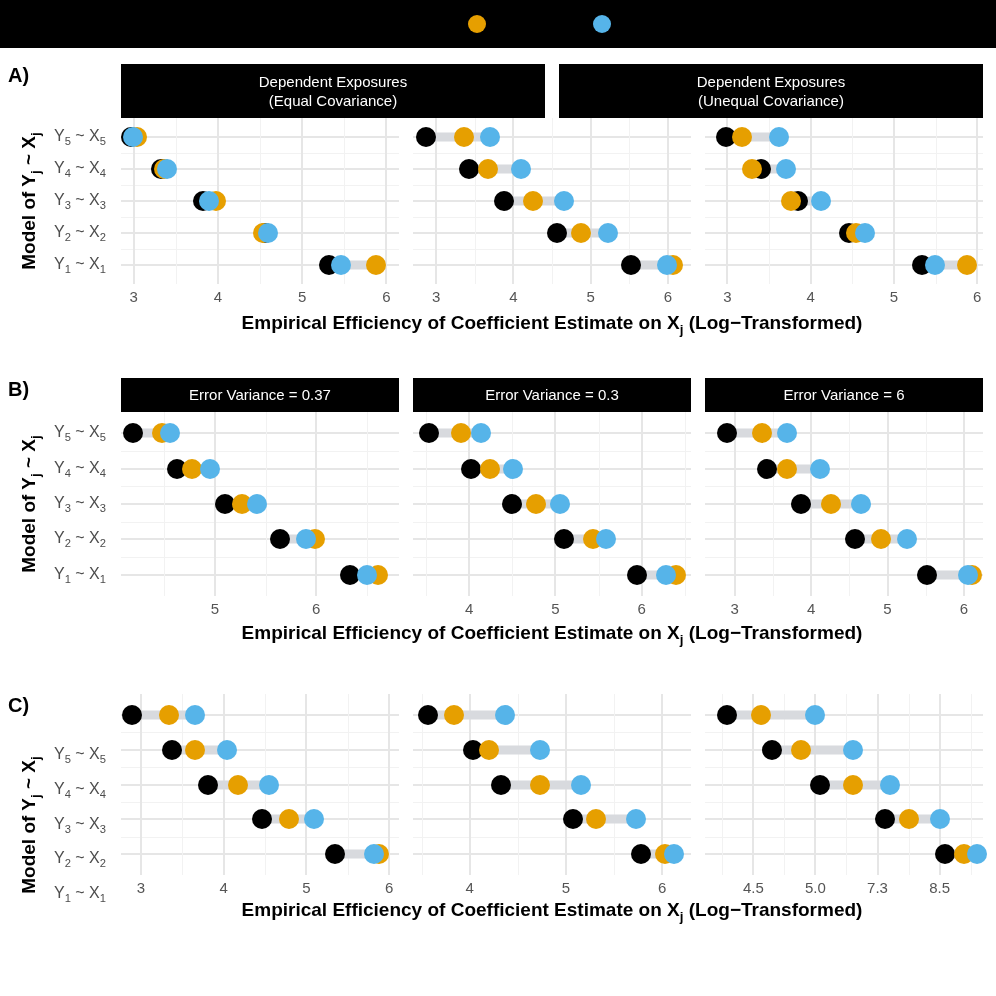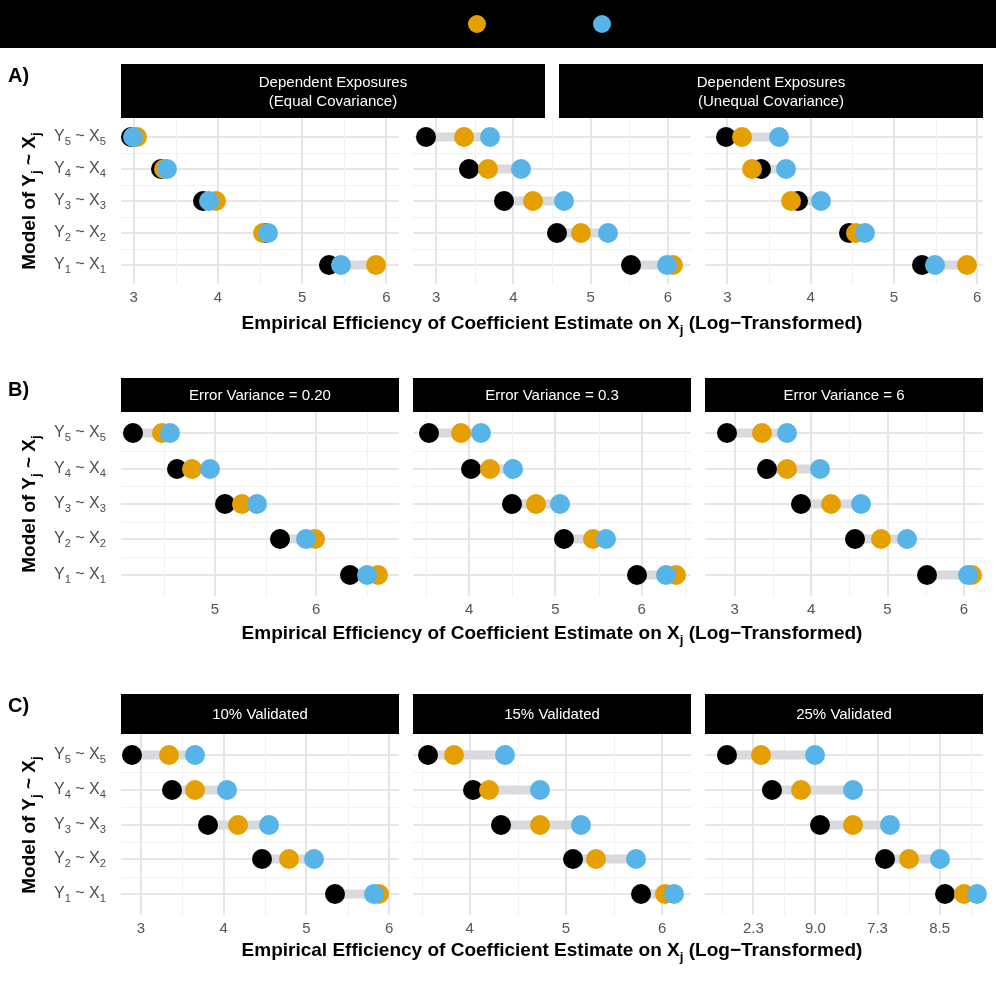--- a/index.html
+++ b/index.html
@@ -212,21 +212,21 @@
   <div class="y-title">Model of Y<sub>j</sub> ~ X<sub>j</sub></div>
   <div class="y-labels">
       <div class="y-label" style="top: 11.5%;">Y<sub>5</sub> ~ X<sub>5</sub></div>
       <div class="y-label" style="top: 30.8%;">Y<sub>4</sub> ~ X<sub>4</sub></div>
       <div class="y-label" style="top: 50%;">Y<sub>3</sub> ~ X<sub>3</sub></div>
       <div class="y-label" style="top: 69.2%;">Y<sub>2</sub> ~ X<sub>2</sub></div>
       <div class="y-label" style="top: 88.5%;">Y<sub>1</sub> ~ X<sub>1</sub></div>
     </div>
   <div class="content">
     <div class="strips">
-        <div class="strip">Error Variance = 0.20</div>
+        <div class="strip">Error Variance = 0.37</div>
         <div class="strip">Error Variance = 0.3</div>
         <div class="strip">Error Variance = 6</div>
       </div>
     <div class="plots">
         <div class="plot">
           <div class="gl-h gl-minor-h" style="top: 21.15%;"></div>
           <div class="gl-h gl-minor-h" style="top: 40.4%;"></div>
           <div class="gl-h gl-minor-h" style="top: 59.6%;"></div>
           <div class="gl-h gl-minor-h" style="top: 78.85%;"></div>
           <div class="gl-h gl-major-h" style="top: 11.5%;"></div>
@@ -362,25 +362,20 @@
   <div class="row-tag">C)</div>
   <div class="y-title">Model of Y<sub>j</sub> ~ X<sub>j</sub></div>
   <div class="y-labels">
       <div class="y-label" style="top: 11.5%;">Y<sub>5</sub> ~ X<sub>5</sub></div>
       <div class="y-label" style="top: 30.8%;">Y<sub>4</sub> ~ X<sub>4</sub></div>
       <div class="y-label" style="top: 50%;">Y<sub>3</sub> ~ X<sub>3</sub></div>
       <div class="y-label" style="top: 69.2%;">Y<sub>2</sub> ~ X<sub>2</sub></div>
       <div class="y-label" style="top: 88.5%;">Y<sub>1</sub> ~ X<sub>1</sub></div>
     </div>
   <div class="content">
-    <div class="strips">
-        <div class="strip">10% Validated</div>
-        <div class="strip">15% Validated</div>
-        <div class="strip">25% Validated</div>
-      </div>
     <div class="plots">
         <div class="plot">
           <div class="gl-h gl-minor-h" style="top: 21.15%;"></div>
           <div class="gl-h gl-minor-h" style="top: 40.4%;"></div>
           <div class="gl-h gl-minor-h" style="top: 59.6%;"></div>
           <div class="gl-h gl-minor-h" style="top: 78.85%;"></div>
           <div class="gl-h gl-major-h" style="top: 11.5%;"></div>
           <div class="gl-h gl-major-h" style="top: 30.8%;"></div>
           <div class="gl-h gl-major-h" style="top: 50%;"></div>
           <div class="gl-h gl-major-h" style="top: 69.2%;"></div>
@@ -497,21 +492,21 @@
           <div class="tick-label" style="left: 36.9048%;">4</div>
           <div class="tick-label" style="left: 66.6667%;">5</div>
           <div class="tick-label" style="left: 96.4286%;">6</div>
         </div>
         <div class="ticks">
           <div class="tick-label" style="left: 20.4152%;">4</div>
           <div class="tick-label" style="left: 55.0173%;">5</div>
           <div class="tick-label" style="left: 89.6194%;">6</div>
         </div>
         <div class="ticks">
-          <div class="tick-label" style="left: 17.4107%;">2.3</div>
-          <div class="tick-label" style="left: 39.7321%;">9.0</div>
+          <div class="tick-label" style="left: 17.4107%;">4.5</div>
+          <div class="tick-label" style="left: 39.7321%;">5.0</div>
           <div class="tick-label" style="left: 62.0536%;">7.3</div>
           <div class="tick-label" style="left: 84.375%;">8.5</div>
         </div>
       </div>
     <div class="x-title">Empirical Efficiency of Coefficient Estimate on X<sub>j</sub> (Log−Transformed)</div>
   </div>
 </section>
 
 </body></html>

